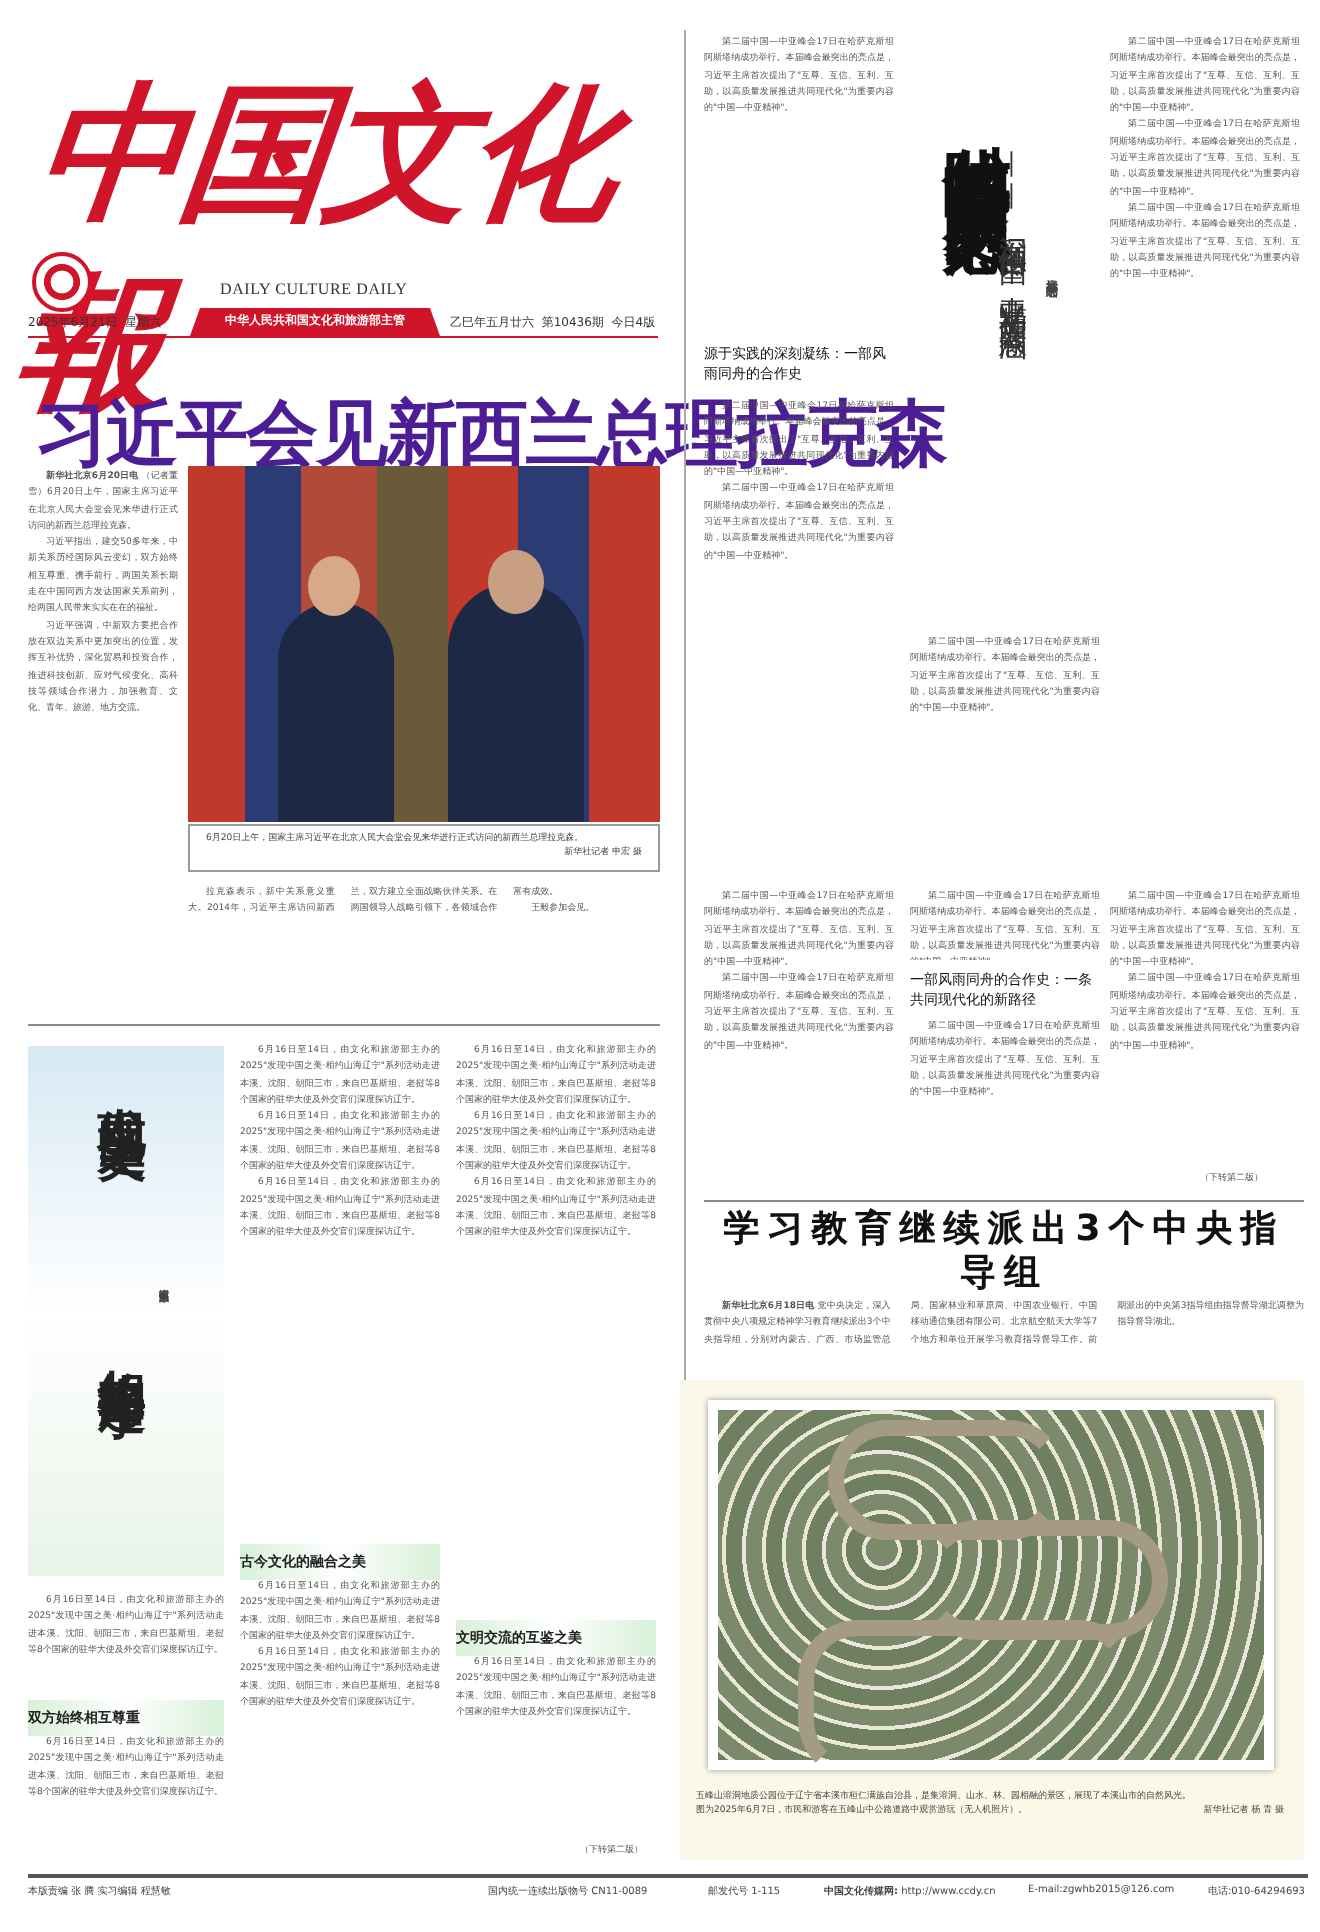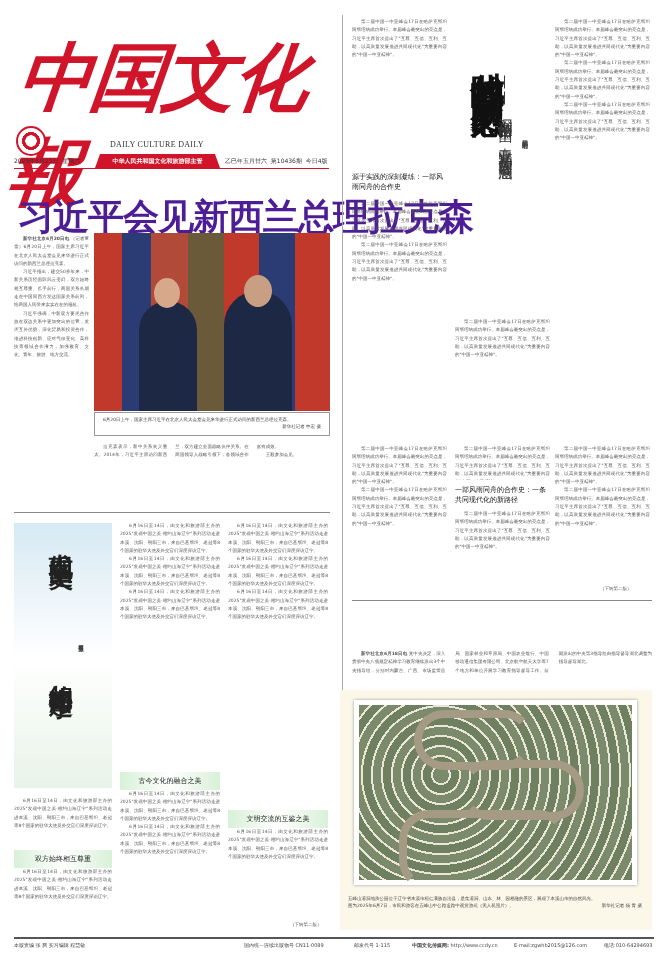--- a/index.html
+++ b/index.html
@@ -22,21 +22,21 @@
 .caption{left:94px;top:412px;width:236px;height:24px;font-size:4.5px;color:#444;border:1px solid #999;padding:3px 8px;line-height:7px}
 .divider{height:1px;background:#888}
 .vdiv{width:1px;background:#aaa}
 .vtitle{font-size:34px;font-weight:bold;writing-mode:vertical-rl;color:#111;letter-spacing:2px}
 .vsub{font-family:"DejaVu Serif",serif;font-size:14px;writing-mode:vertical-rl;color:#333;letter-spacing:2px}
 .byline{font-size:6px;writing-mode:vertical-rl;color:#444}
 .subhead{font-size:7px;font-weight:normal;color:#111;line-height:10px}
 .banner{left:14px;top:523px;width:98px;height:135px;background:linear-gradient(180deg,#d6e9f3,#fff)}
 .banner2{left:14px;top:658px;width:98px;height:130px;background:linear-gradient(180deg,#fff,#e8f3e8)}
 .btitle{font-family:"DejaVu Serif",serif;font-weight:bold;font-size:24px;writing-mode:vertical-rl;color:#222;letter-spacing:2px}
-.section-tag{font-size:7px;font-weight:normal;text-align:center;background:linear-gradient(90deg,#d8f0d8,#fff,#d8f0d8);padding:4px 0;color:#222}
+.section-tag{font-size:7px;font-weight:bold;text-align:left;background:linear-gradient(90deg,#d8f0d8,#fff,#d8f0d8);padding:4px 0;color:#222}
 .h2{font-size:18px;font-weight:bold;color:#111;text-align:center;letter-spacing:4px;line-height:22px}
 .aerial{left:354px;top:700px;width:283px;height:185px;border:5px solid #fff;box-shadow:0 0 3px #999;background:repeating-radial-gradient(circle at 30% 40%,#7a8a6a 0 8px,#e9e6da 8px 10px,#6f8060 10px 18px,#eae5d5 18px 20px)}
 .path{position:absolute;border:8px solid #a59a84;border-radius:30px}
 .photocap{left:340px;top:890px;width:310px;height:40px;background:#fbf8ea;font-size:4.5px;color:#444;padding:5px 8px;line-height:7px}
 .footer{left:14px;top:937px;width:640px;border-top:2px solid #555;font-size:5px;color:#444;padding-top:3px}
 </style>
 </head>
 <body>
 
 <div class="abs masthead">
@@ -104,20 +104,21 @@
     <p>第二届中国—中亚峰会17日在哈萨克斯坦阿斯塔纳成功举行。本届峰会最突出的亮点是，习近平主席首次提出了"互尊、互信、互利、互助，以高质量发展推进共同现代化"为重要内容的"中国—中亚精神"。</p>
   </div>
 <div class="abs txt" style="left:555px;top:445px;width:95px;height:135px">
     <p>第二届中国—中亚峰会17日在哈萨克斯坦阿斯塔纳成功举行。本届峰会最突出的亮点是，习近平主席首次提出了"互尊、互信、互利、互助，以高质量发展推进共同现代化"为重要内容的"中国—中亚精神"。</p>
     <p>第二届中国—中亚峰会17日在哈萨克斯坦阿斯塔纳成功举行。本届峰会最突出的亮点是，习近平主席首次提出了"互尊、互信、互利、互助，以高质量发展推进共同现代化"为重要内容的"中国—中亚精神"。</p>
   </div>
 <div class="abs" style="left:600px;top:586px;font-size:4.5px;color:#555">（下转第二版）</div>
 <div class="abs divider" style="left:352px;top:600px;width:300px"></div>
 
 <div class="abs h2" style="left:352px;top:604px;width:300px">
+    <div>学习教育继续派出3个中央指导组</div>
   </div>
 <div class="abs txt" style="left:352px;top:650px;width:300px;height:35px;column-count:3;column-gap:10px">
     <p><b>新华社北京6月18日电</b> <span>党中央决定，深入贯彻中央八项规定精神学习教育继续派出3个中央指导组，分别对内蒙古、广西、市场监管总局、国家林业和草原局、中国农业银行、中国移动通信集团有限公司、北京航空航天大学等7个地方和单位开展学习教育指导督导工作。前期派出的中央第3指导组由指导督导湖北调整为指导督导湖北。</span></p>
   </div>
 
 <div class="abs" style="left:340px;top:690px;width:312px;height:240px;background:#fbf8ea"></div>
 <div class="abs aerial">
   <div class="path" style="left:55px;top:5px;width:120px;height:60px;border-right-color:transparent"></div>
   <div class="path" style="left:100px;top:55px;width:125px;height:60px;border-left-color:transparent"></div>
   <div class="path" style="left:40px;top:105px;width:170px;height:80px;border-right-color:transparent;border-bottom-color:transparent"></div>

